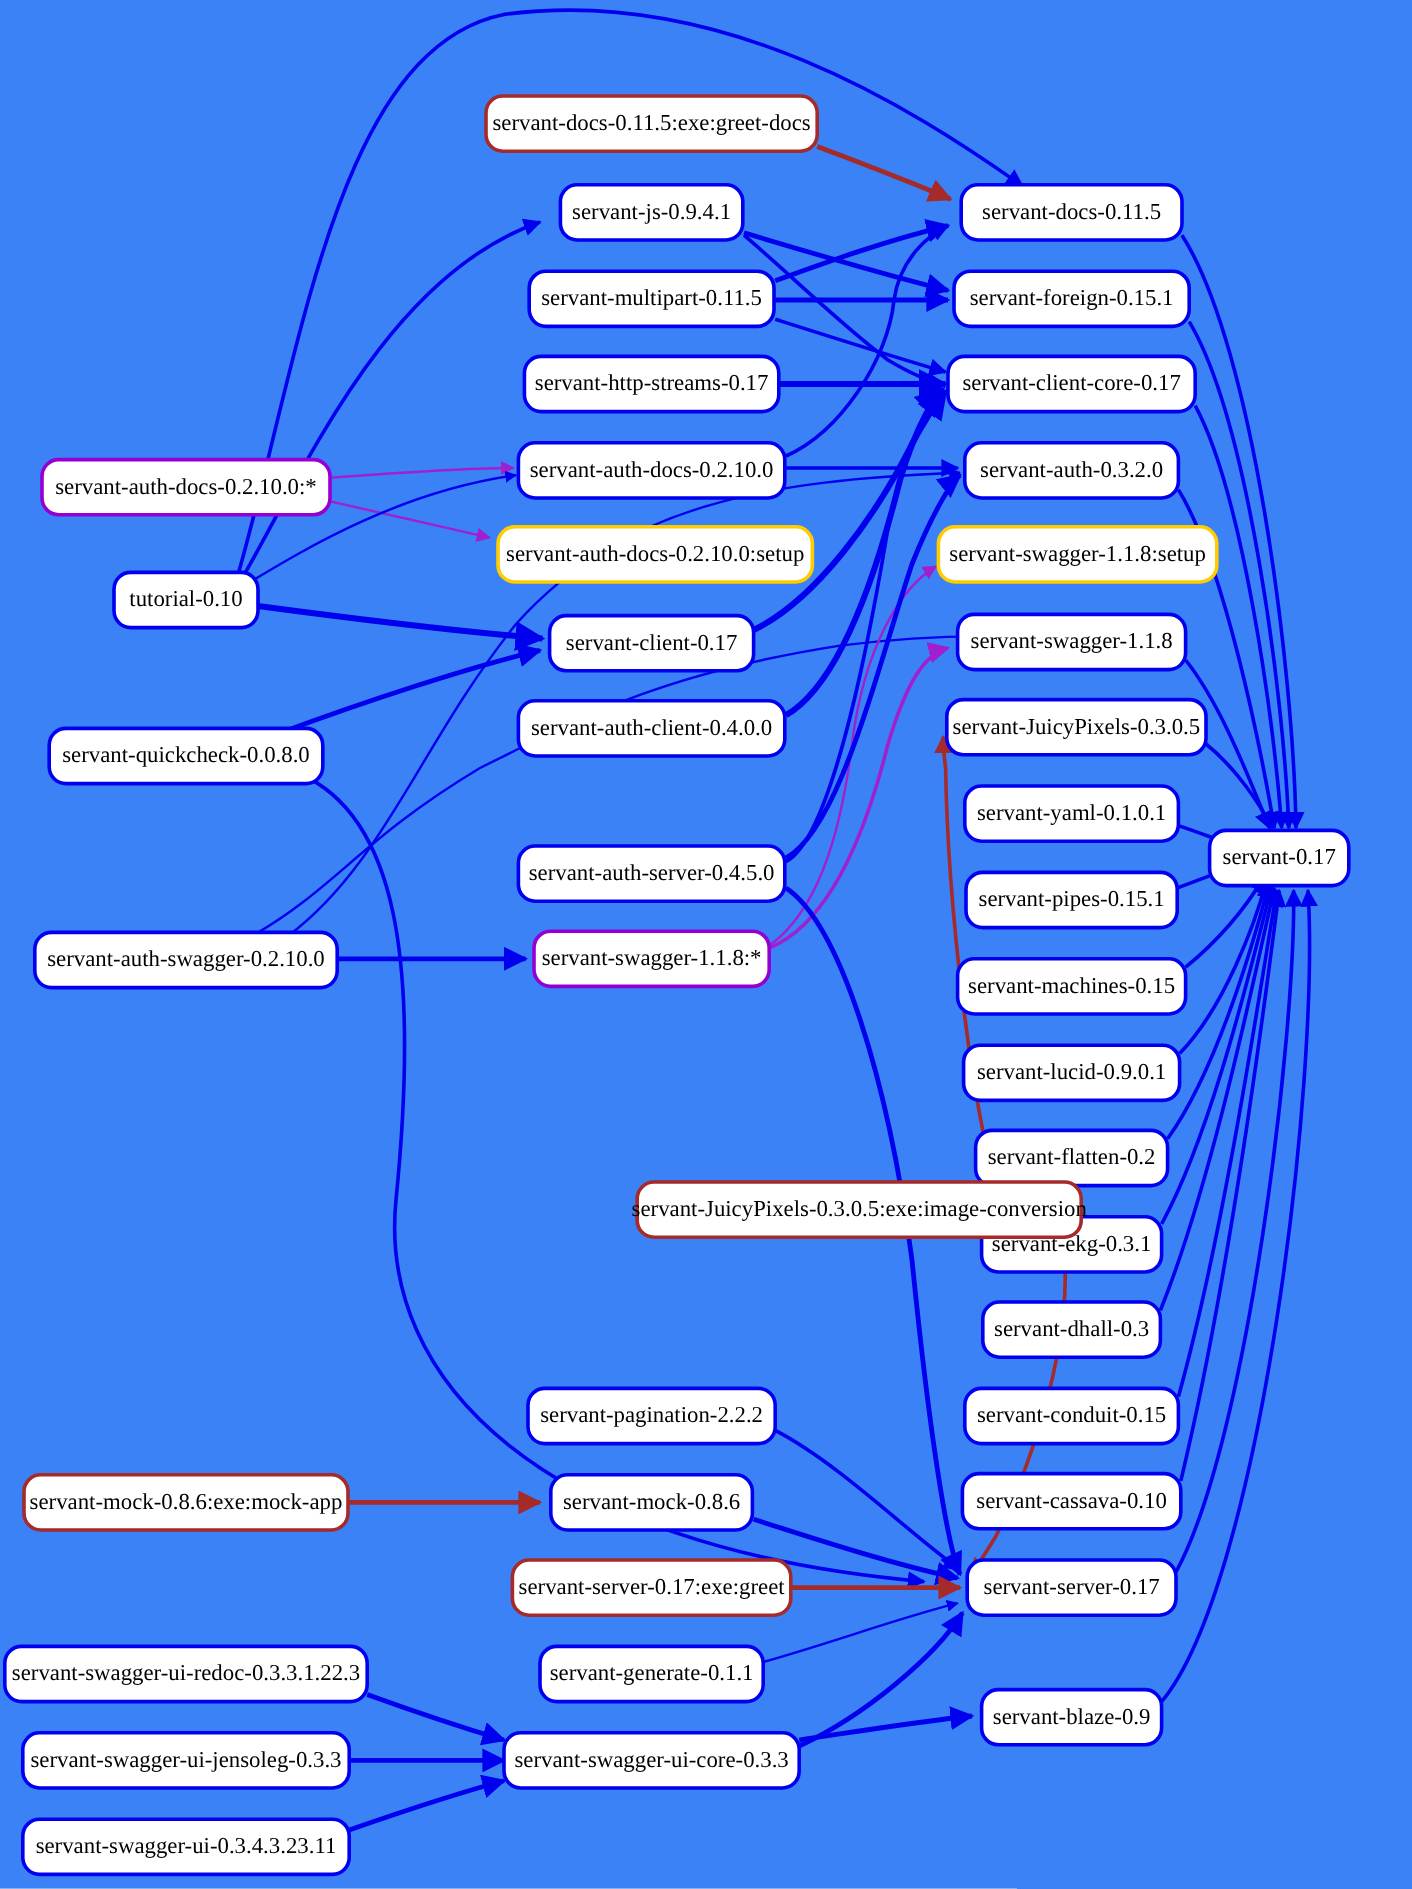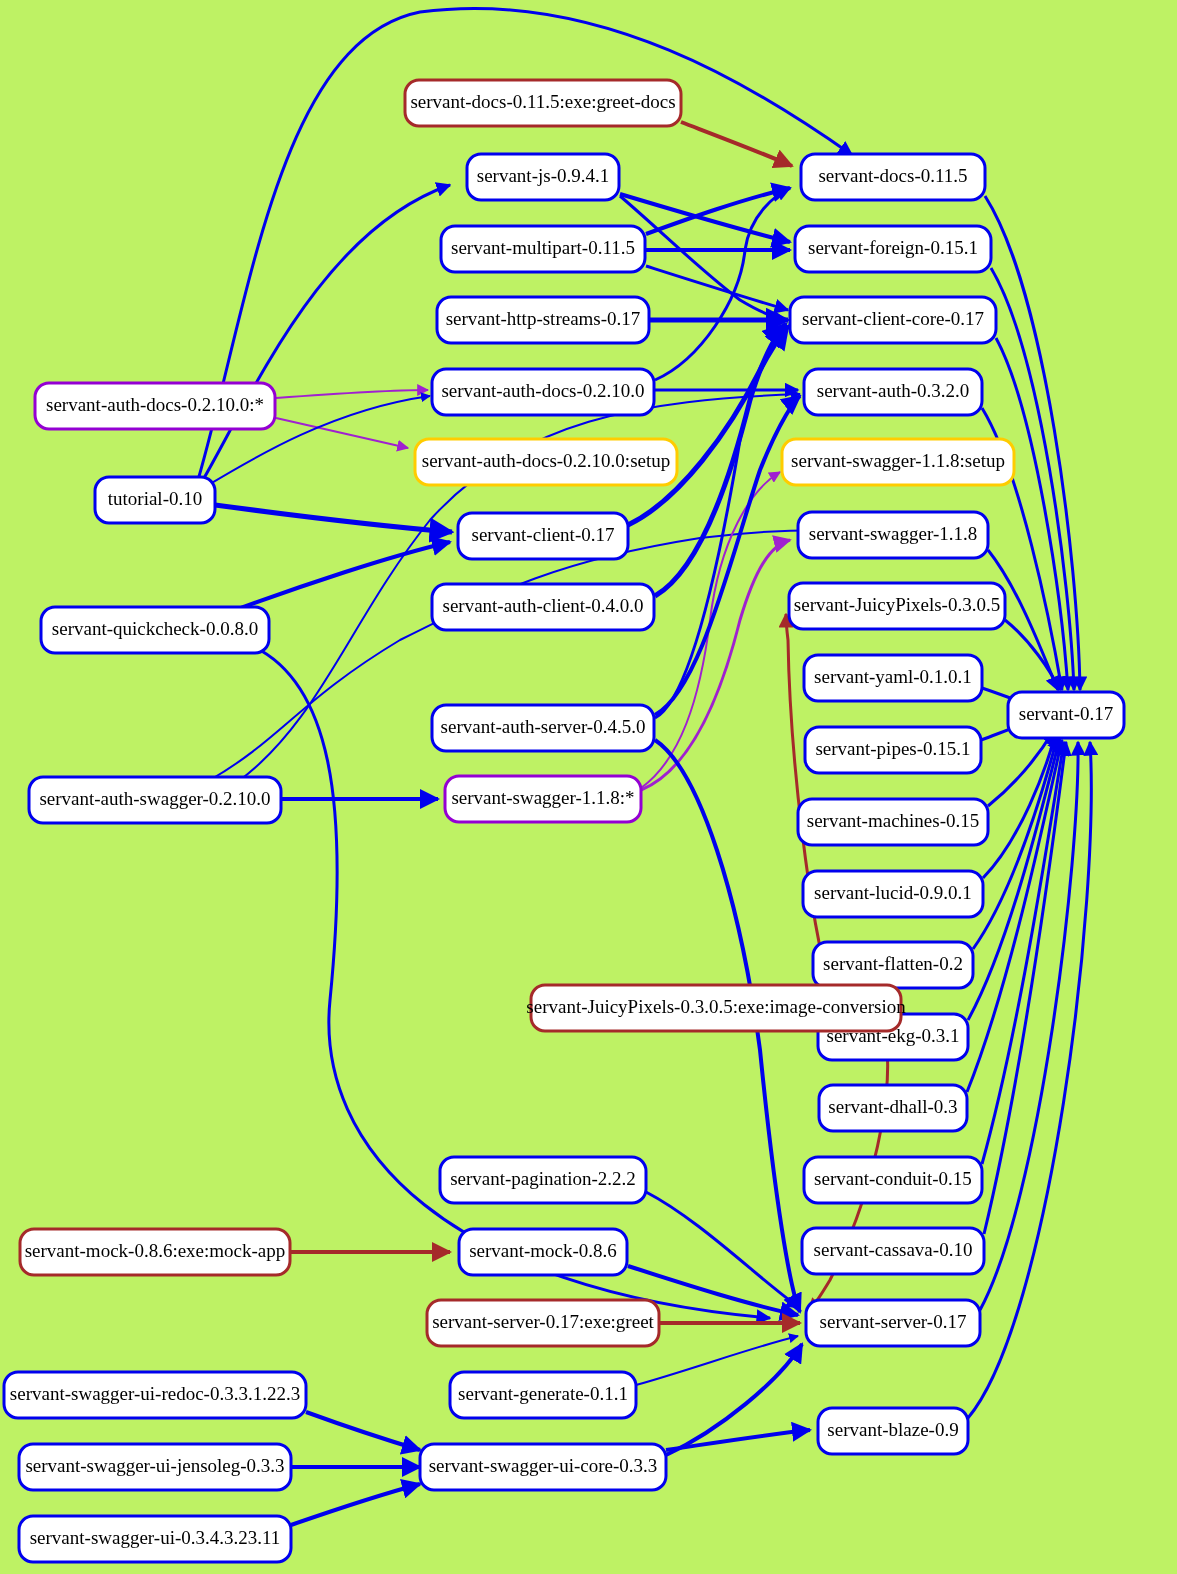--- a/index.html
+++ b/index.html
@@ -4,21 +4,21 @@
 <style>
   html, body {
     margin: 0;
     padding: 0;
     background: #ffffff;
   }
   #graph-canvas {
     position: relative;
     width: 1177px;
     height: 1574px;
-    background: #bef264;
+    background: #3b82f6;
     font-family: "Liberation Serif", "DejaVu Serif", serif;
   }
   svg.graph-svg {
     position: absolute;
     top: 0; left: 0;
     width: 1177px;
     height: 1574px;
     overflow: visible;
   }
   .node-rect {

